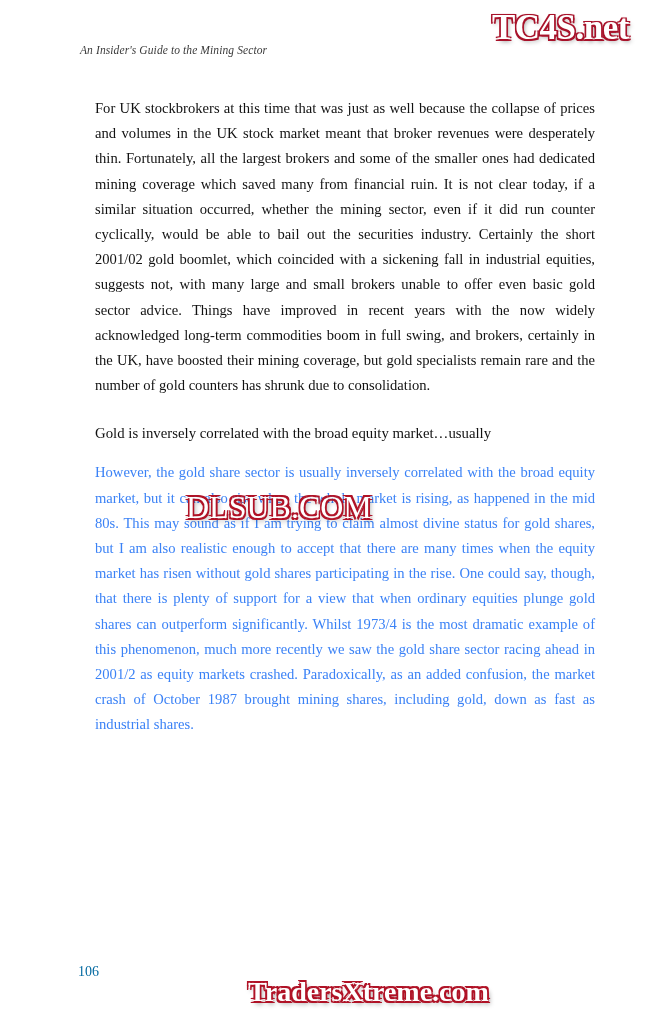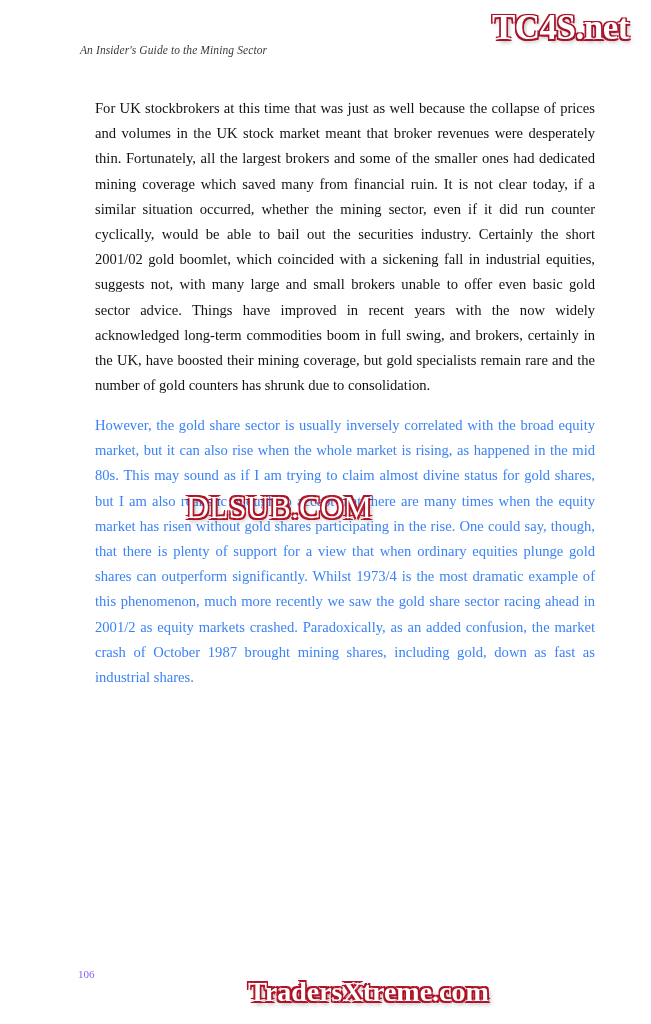--- a/index.html
+++ b/index.html
@@ -126,34 +126,35 @@
     text-align: justify;
     font-size: 14.6px;
     line-height: 25.2px;
     color: #3b82f6;
   }
 
   .folio {
     position: absolute;
     left: 78px;
     bottom: 44px;
-    font-size: 11px;
-    color: #8b5cf6;
+    font-size: 14px;
+    color: #0369a1;
   }
 </style>
 </head>
 <body>
 
 <div class="page">
 
   <div class="running-head">An Insider's Guide to the Mining Sector</div>
 
   <div class="body-col">
     <p class="para">For UK stockbrokers at this time that was just as well because the collapse of prices and volumes in the UK stock market meant that broker revenues were desperately thin. Fortunately, all the largest brokers and some of the smaller ones had dedicated mining coverage which saved many from financial ruin. It is not clear today, if a similar situation occurred, whether the mining sector, even if it did run counter cyclically, would be able to bail out the securities industry. Certainly the short 2001/02 gold boomlet, which coincided with a sickening fall in industrial equities, suggests not, with many large and small brokers unable to offer even basic gold sector advice. Things have improved in recent years with the now widely acknowledged long-term commodities boom in full swing, and brokers, certainly in the UK, have boosted their mining coverage, but gold specialists remain rare and the number of gold counters has shrunk due to consolidation.</p>
 
+    <h2 class="subhead">Gold is inversely correlated with the broad equity market…usually</h2>
 
     <p class="para-2">However, the gold share sector is usually inversely correlated with the broad equity market, but it can also rise when the whole market is rising, as happened in the mid 80s. This may sound as if I am trying to claim almost divine status for gold shares, but I am also realistic enough to accept that there are many times when the equity market has risen without gold shares participating in the rise. One could say, though, that there is plenty of support for a view that when ordinary equities plunge gold shares can outperform significantly. Whilst 1973/4 is the most dramatic example of this phenomenon, much more recently we saw the gold share sector racing ahead in 2001/2 as equity markets crashed. Paradoxically, as an added confusion, the market crash of October 1987 brought mining shares, including gold, down as fast as industrial shares.</p>
   </div>
 
   <div class="folio">106</div>
 </div>
 
 <div class="wm-top">TC4S.net</div>
 
 <div class="wm-mid">DLSUB.COM</div>

